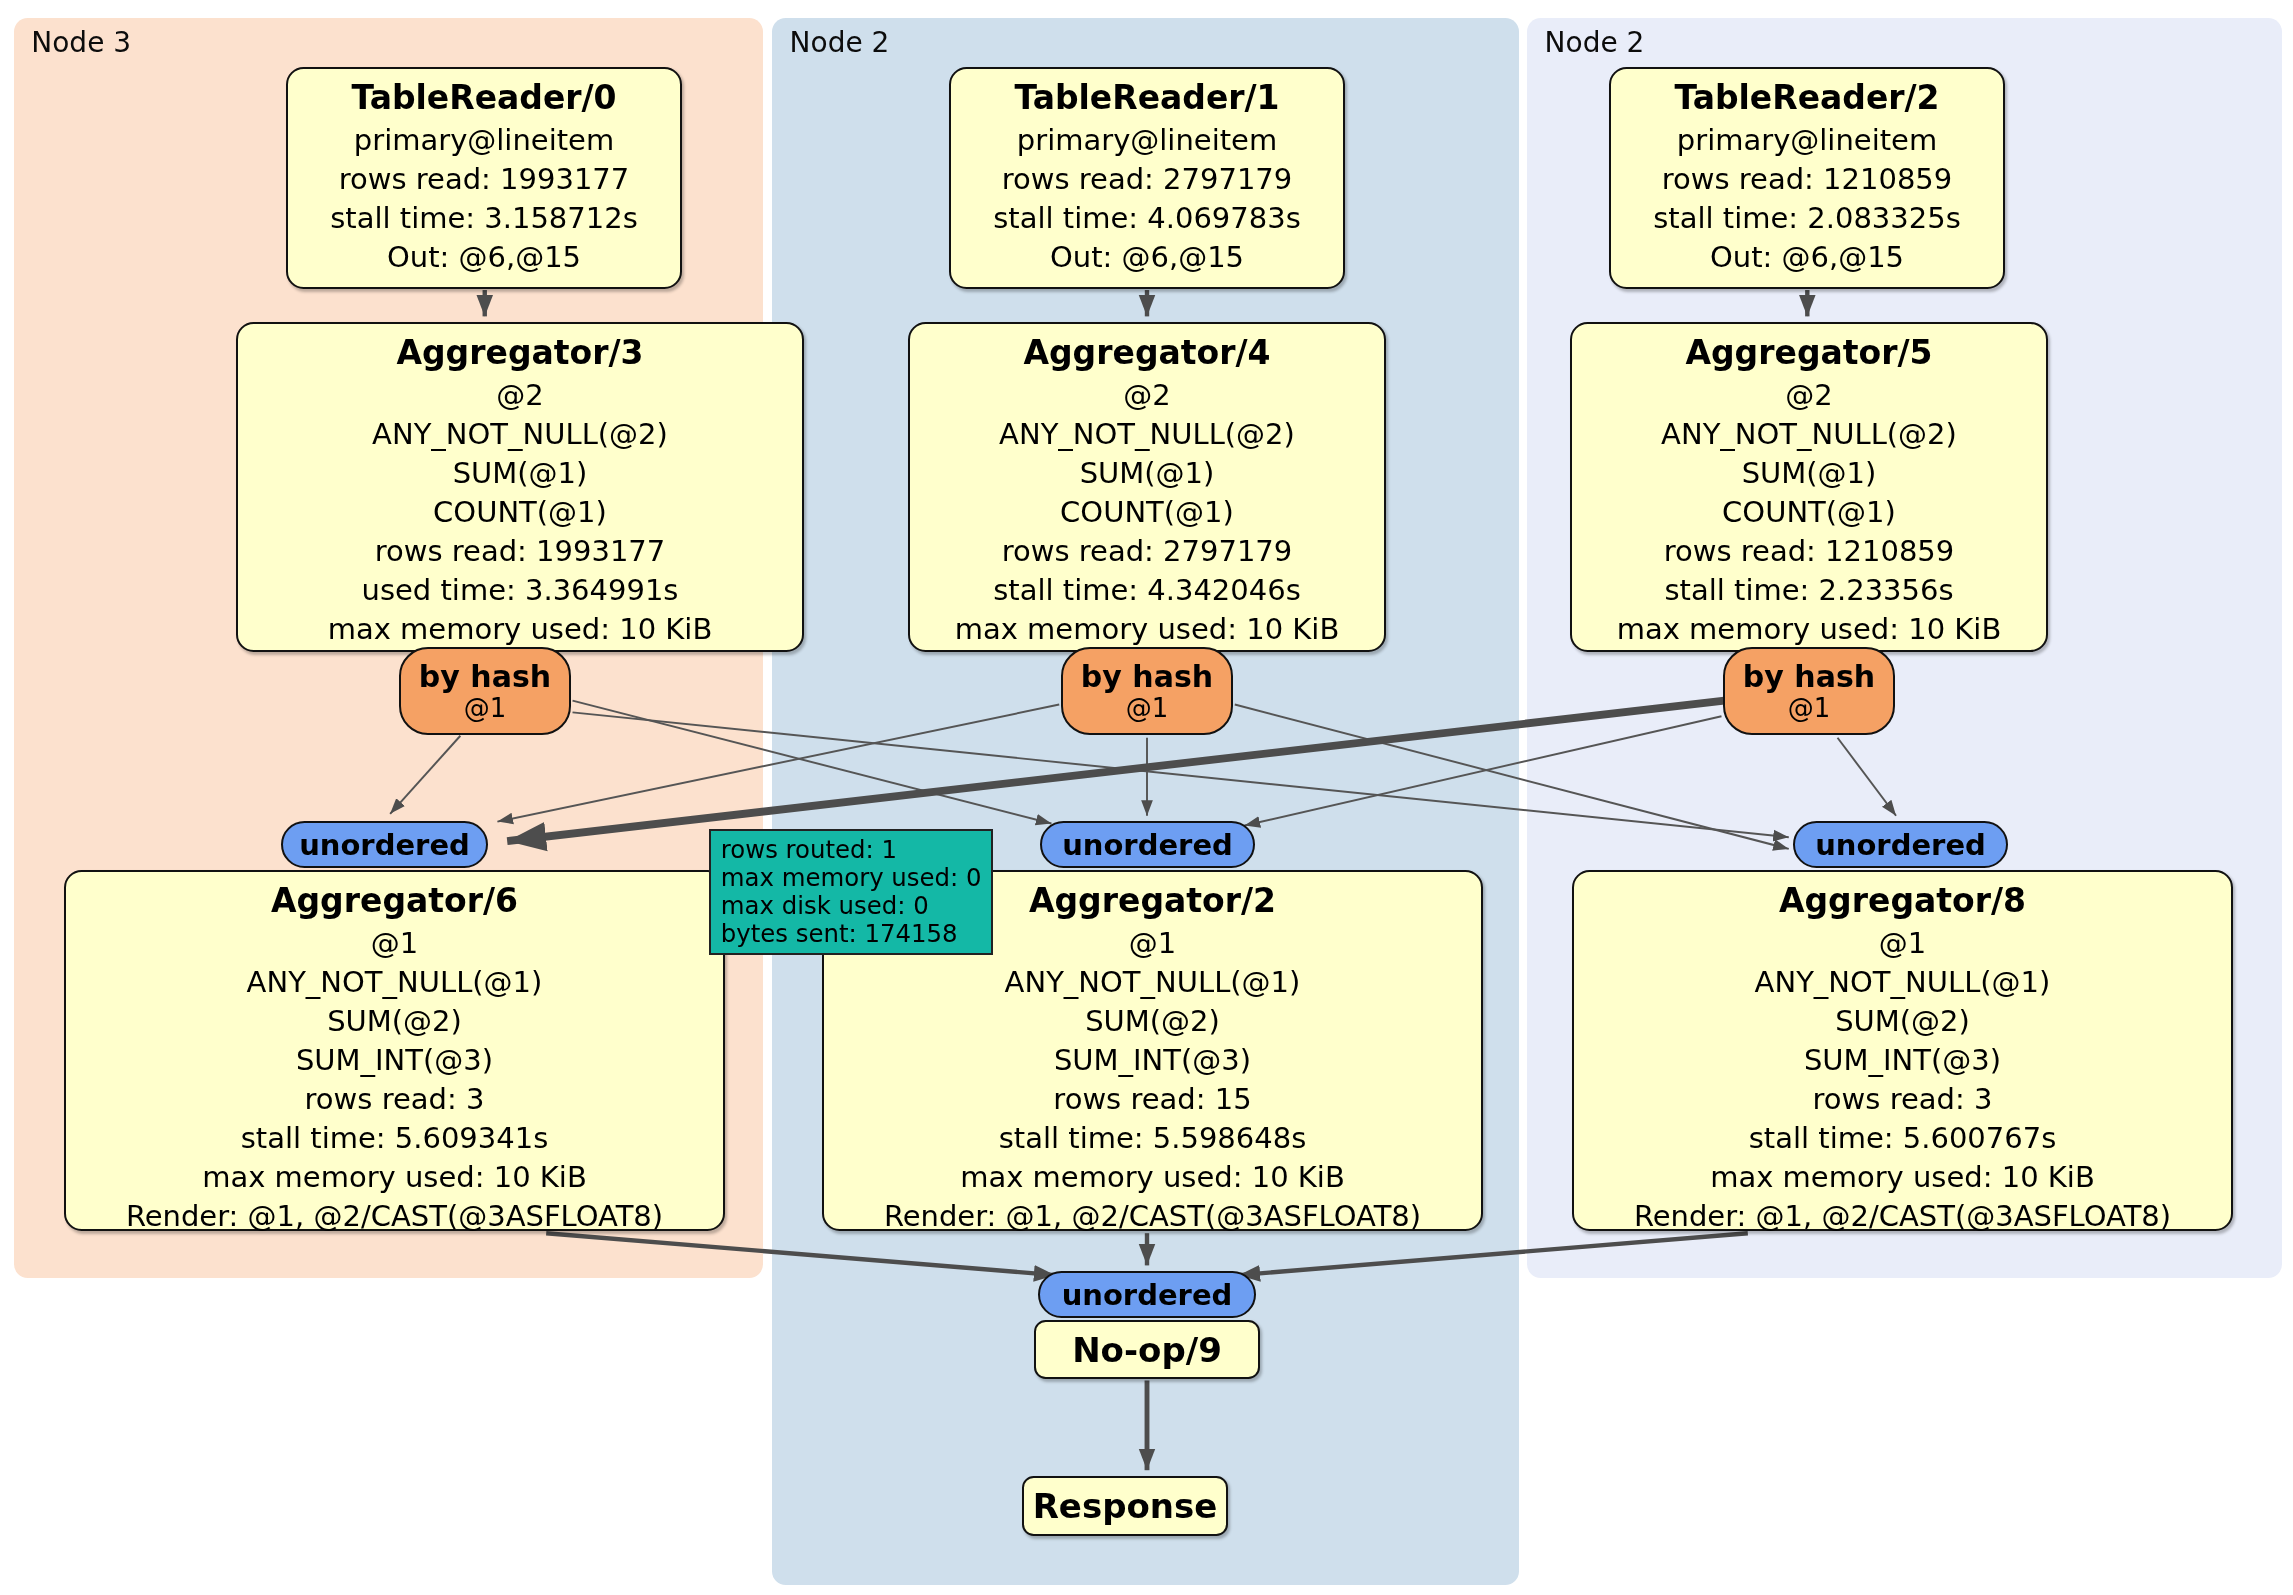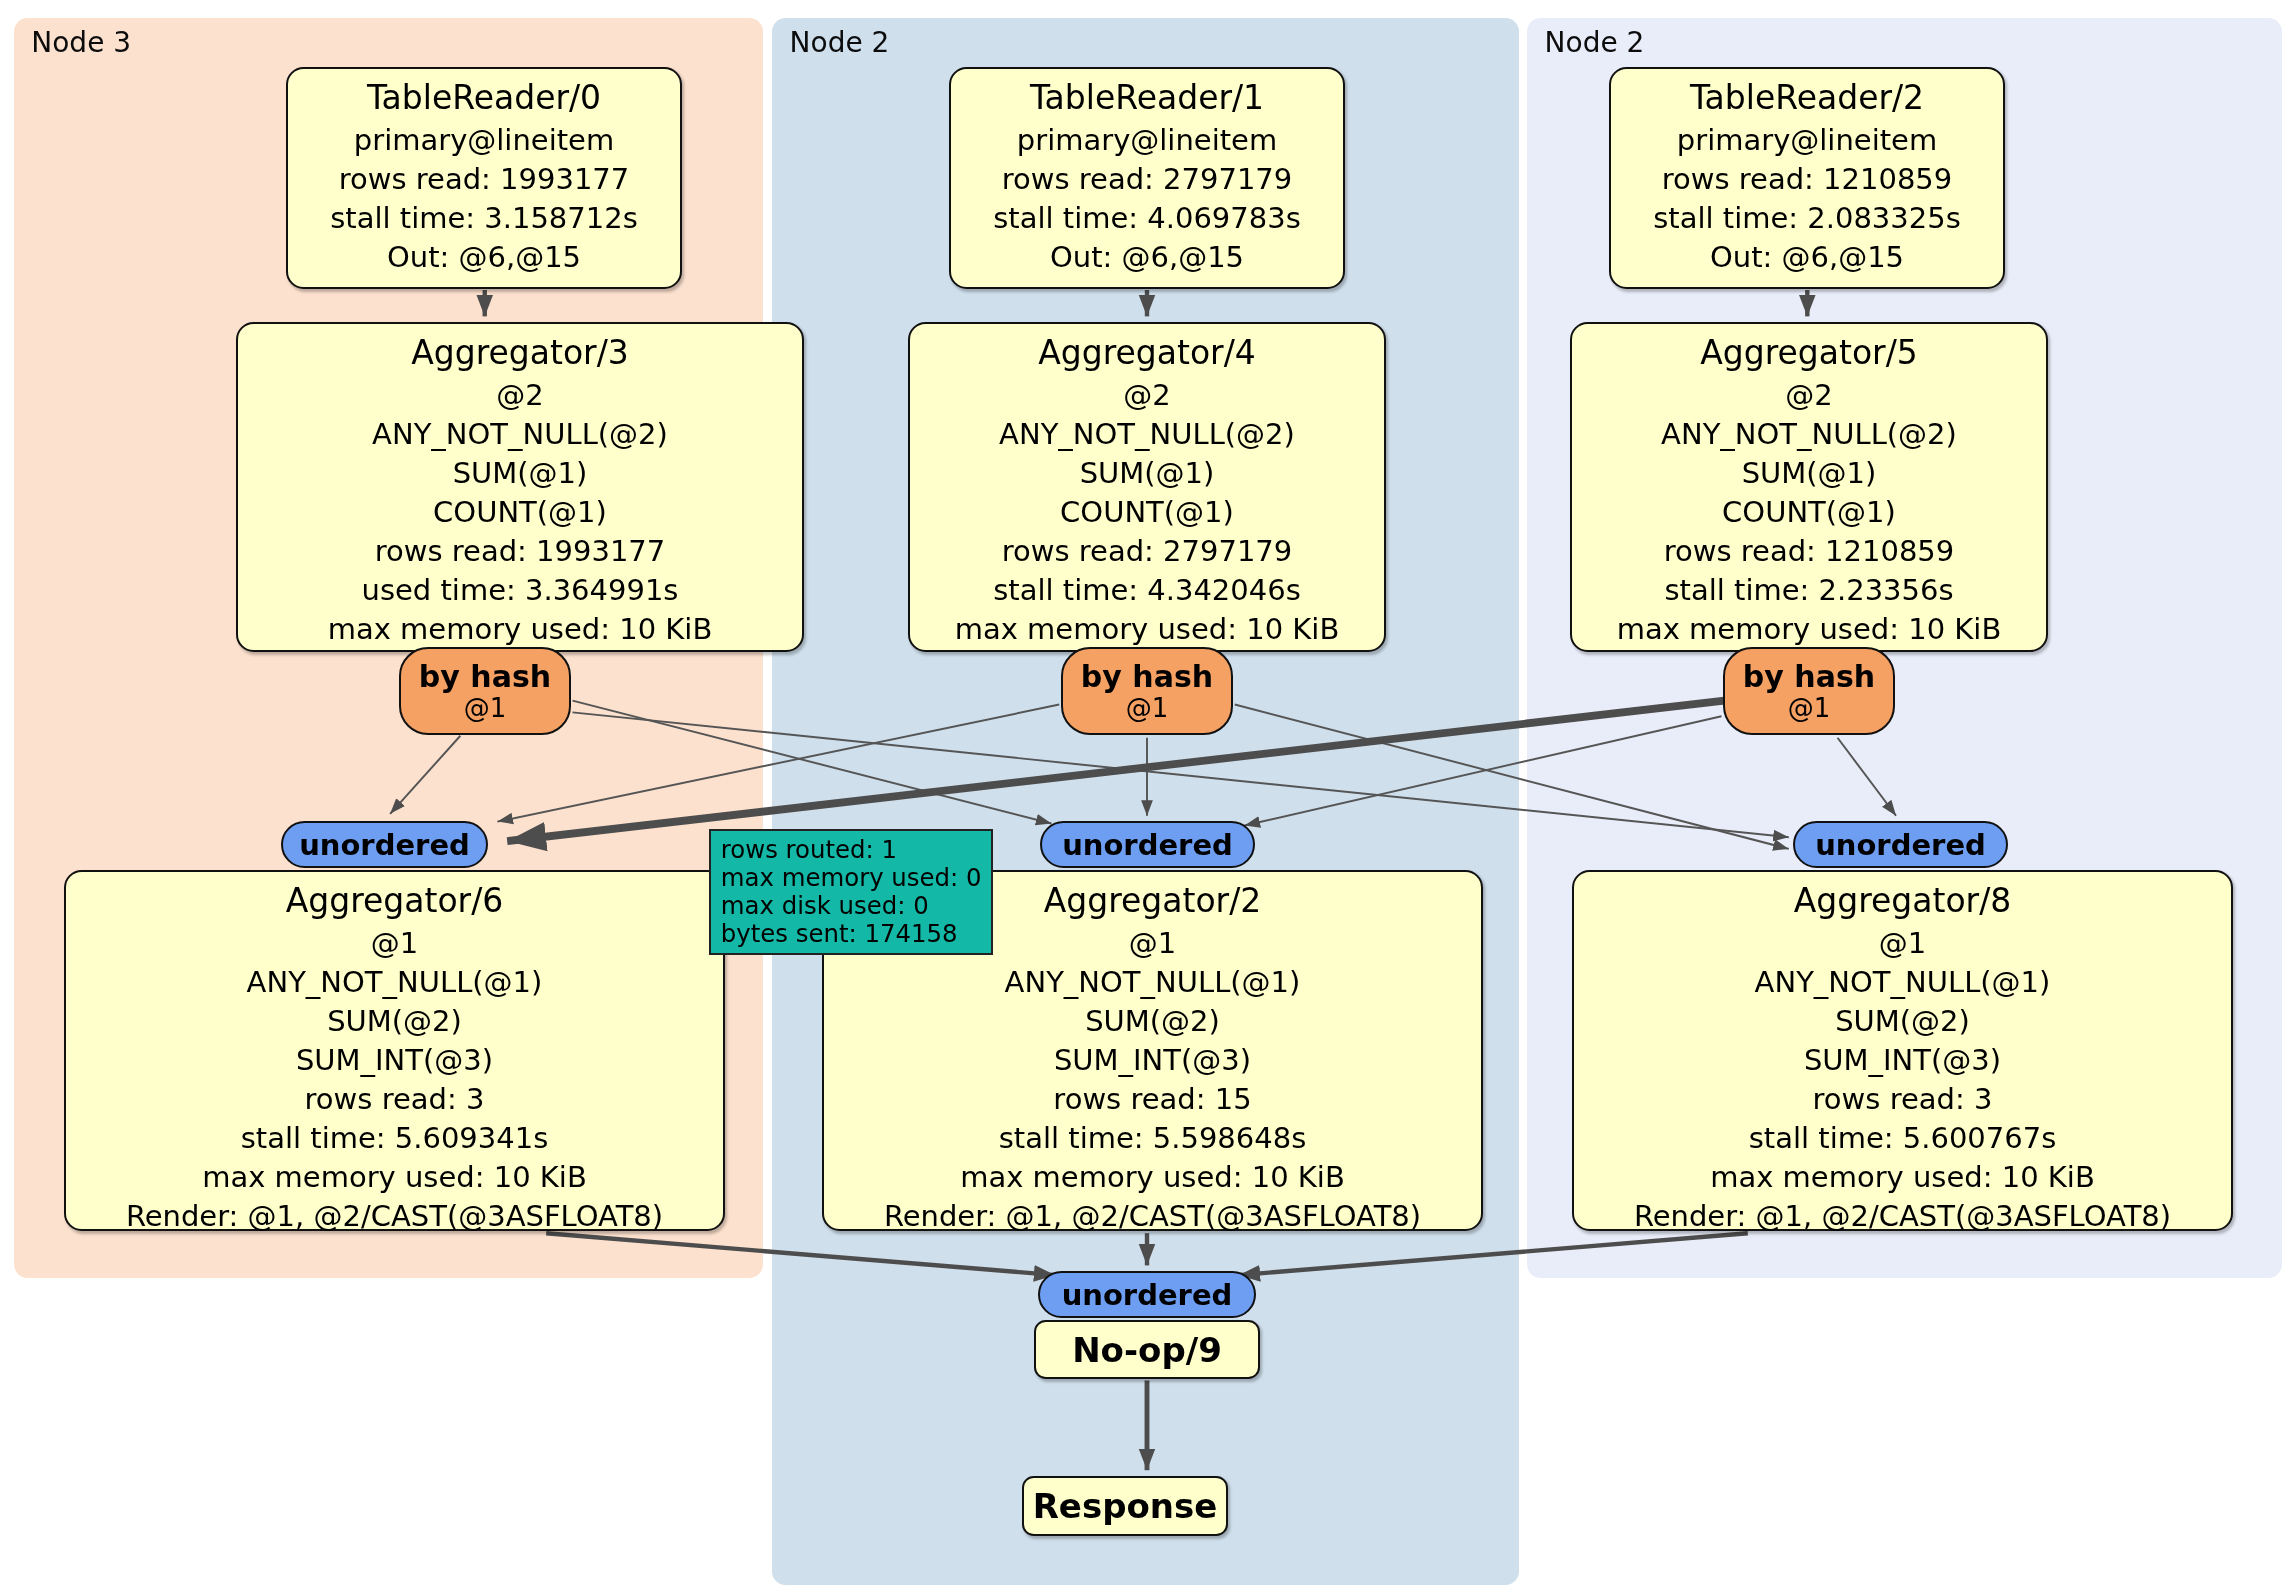--- a/index.html
+++ b/index.html
@@ -10,21 +10,21 @@
   .panel-node3{left:13.7px;top:9.8px;width:749px;height:1260px;background:#fce1ce;}
   .panel-node1{left:772px;top:9.8px;width:747px;height:1567px;background:#cfdfec;}
   .panel-node2{left:1527px;top:9.8px;width:755px;height:1260px;background:#e9edf9;}
   .panel-label{position:absolute;top:7.8px;left:17.6px;font-size:28px;color:#0c0c0c;}
 
   svg.edges{position:absolute;left:0;top:0;z-index:2;}
 
   .pbox{position:absolute;background:#ffffcc;border:2.9px solid #111;border-radius:17.6px;
         z-index:3;text-align:center;color:#000;box-sizing:border-box;
         box-shadow:2px 2.9px 2.9px rgba(0,0,0,0.25);}
-  .ptitle{font-size:33px;font-weight:normal;line-height:47px;padding-top:4.9px;white-space:nowrap;}
+  .ptitle{font-size:33px;font-weight:bold;line-height:47px;padding-top:4.9px;white-space:nowrap;}
   .pline{font-size:29px;line-height:39px;white-space:nowrap;}
 
   .tr0{left:286px;top:59px;width:396px;height:222px;}
   .tr1{left:949px;top:59px;width:396px;height:222px;}
   .tr2{left:1609px;top:59px;width:396px;height:222px;}
   .agg3{left:236px;top:314px;width:568px;height:330px;}
   .agg4{left:908px;top:314px;width:478px;height:330px;}
   .agg5{left:1570px;top:314px;width:478px;height:330px;}
   .agg6{left:64px;top:862px;width:661px;height:361px;}
   .agg7{left:822px;top:862px;width:661px;height:361px;}

